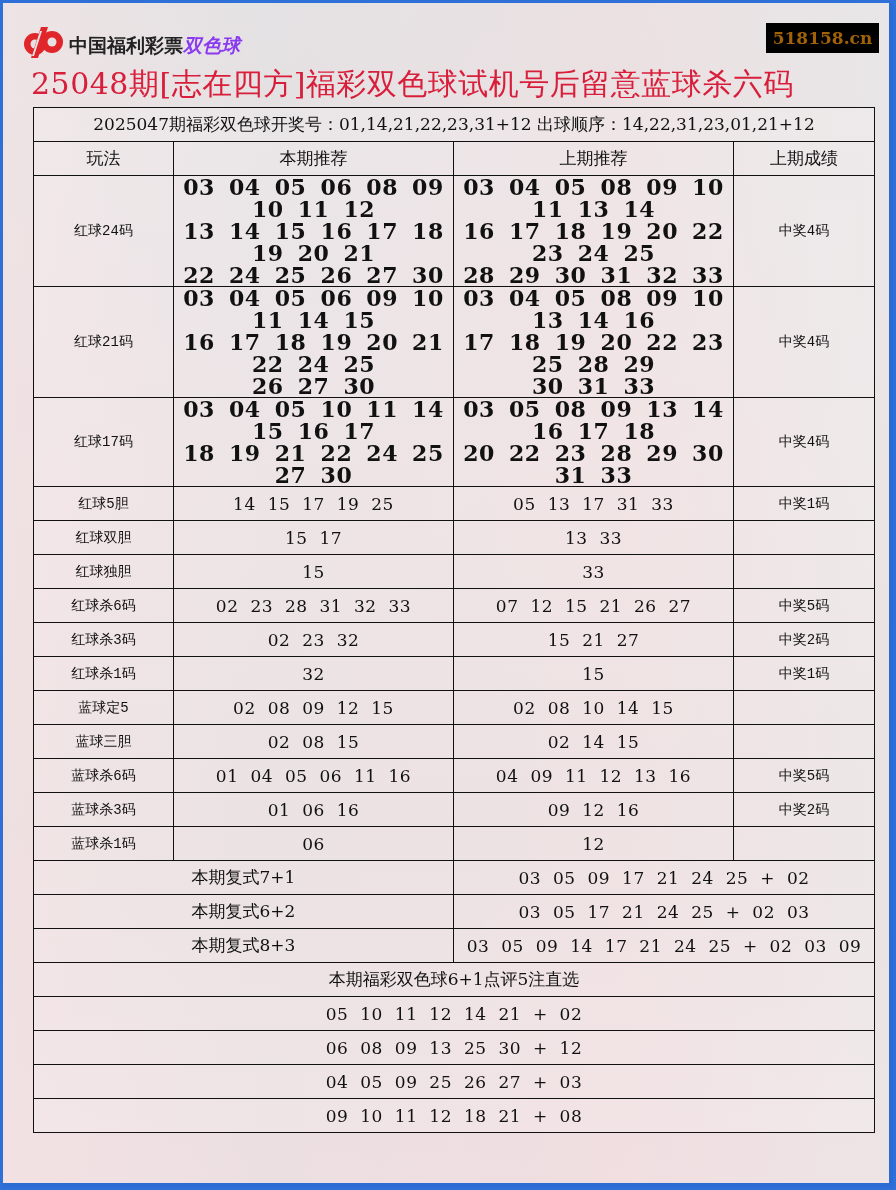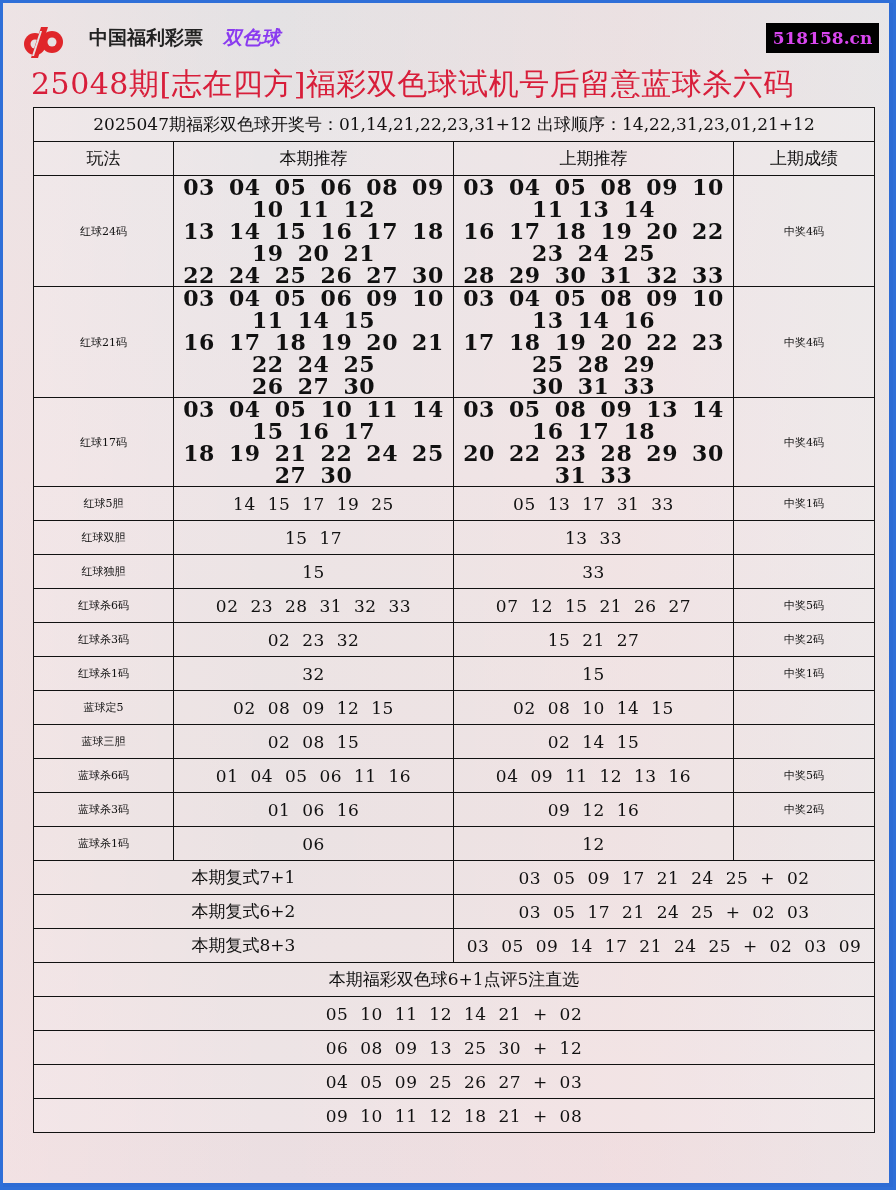--- a/index.html
+++ b/index.html
@@ -9,45 +9,45 @@
     font-family: "DejaVu Serif", "Liberation Serif", serif;
   }
   .frame {
     position: absolute; left: 3px; top: 3px; width: 886px; height: 1180px;
     background:
       linear-gradient(90deg, rgba(255,230,230,0.35), rgba(255,255,255,0.0) 30%, rgba(255,220,220,0.25) 70%, rgba(240,240,240,0.3)),
       linear-gradient(180deg, #e4e2e4 0%, #e9dfe1 40%, #e6dcdd 70%, #ecdfe2 100%);
     border-right: 4px solid #2d6bd4;
     border-bottom: 4px solid #2d6bd4;
   }
-  .logo { position: absolute; left: 18px; top: 22px; height: 34px; display: flex; align-items: flex-start; gap: 20px; }
+  .logo { position: absolute; left: 18px; top: 22px; height: 34px; display: flex; align-items: flex-end; }
   .logo-mark { width: 46px; height: 34px; position: relative; }
   .logo-text { font-family: "DejaVu Sans", sans-serif; font-weight: bold; font-size: 19px; color: #222; margin-left: 2px; letter-spacing: 0px; }
   .logo-text2 { font-family: "DejaVu Sans", sans-serif; font-weight: bold; font-style: italic; font-size: 19px; color: #8a3bf0; }
   .site-badge {
     position: absolute; left: 763px; top: 20px; width: 113px; height: 30px;
-    background: #000; color: #d946ef; font-family: "DejaVu Serif", serif;
+    background: #000; color: #a16207; font-family: "DejaVu Serif", serif;
     font-size: 17px; font-weight: bold; display: flex; align-items: center; justify-content: center;
   }
   .title {
     position: absolute; left: 28px; top: 60px; width: 850px; height: 42px;
     color: #d81e3a; font-size: 30px; line-height: 42px; white-space: nowrap; letter-spacing: 0.5px;
   }
   table.main {
     position: absolute; left: 30px; top: 104px; width: 841px;
     border-collapse: collapse; table-layout: fixed;
     font-size: 17px; color: #111;
   }
   table.main td {
     border: 1.5px solid #111; padding: 0; text-align: center; vertical-align: middle;
     background: rgba(255,255,255,0.18);
     height: 33px;
   }
   td.nums { text-align: left; font-size: 22px; line-height: 22px; padding-left: 2px; word-spacing: 1px; font-weight: bold; }
-  td.lab { font-size: 11px; }
+  td.lab { font-size: 14px; font-family: Liberation Mono, monospace; }
   .numspan { letter-spacing: 0.5px; word-spacing: 6px; }
   td.combo-label { text-align: left; padding-left: 150px; }
   col.c1 { width: 140px; } col.c2 { width: 280px; } col.c3 { width: 280px; } col.c4 { width: 141px; }
 </style>
 </head>
 <body>
 
 <div class="frame">
 
   <div class="logo">

